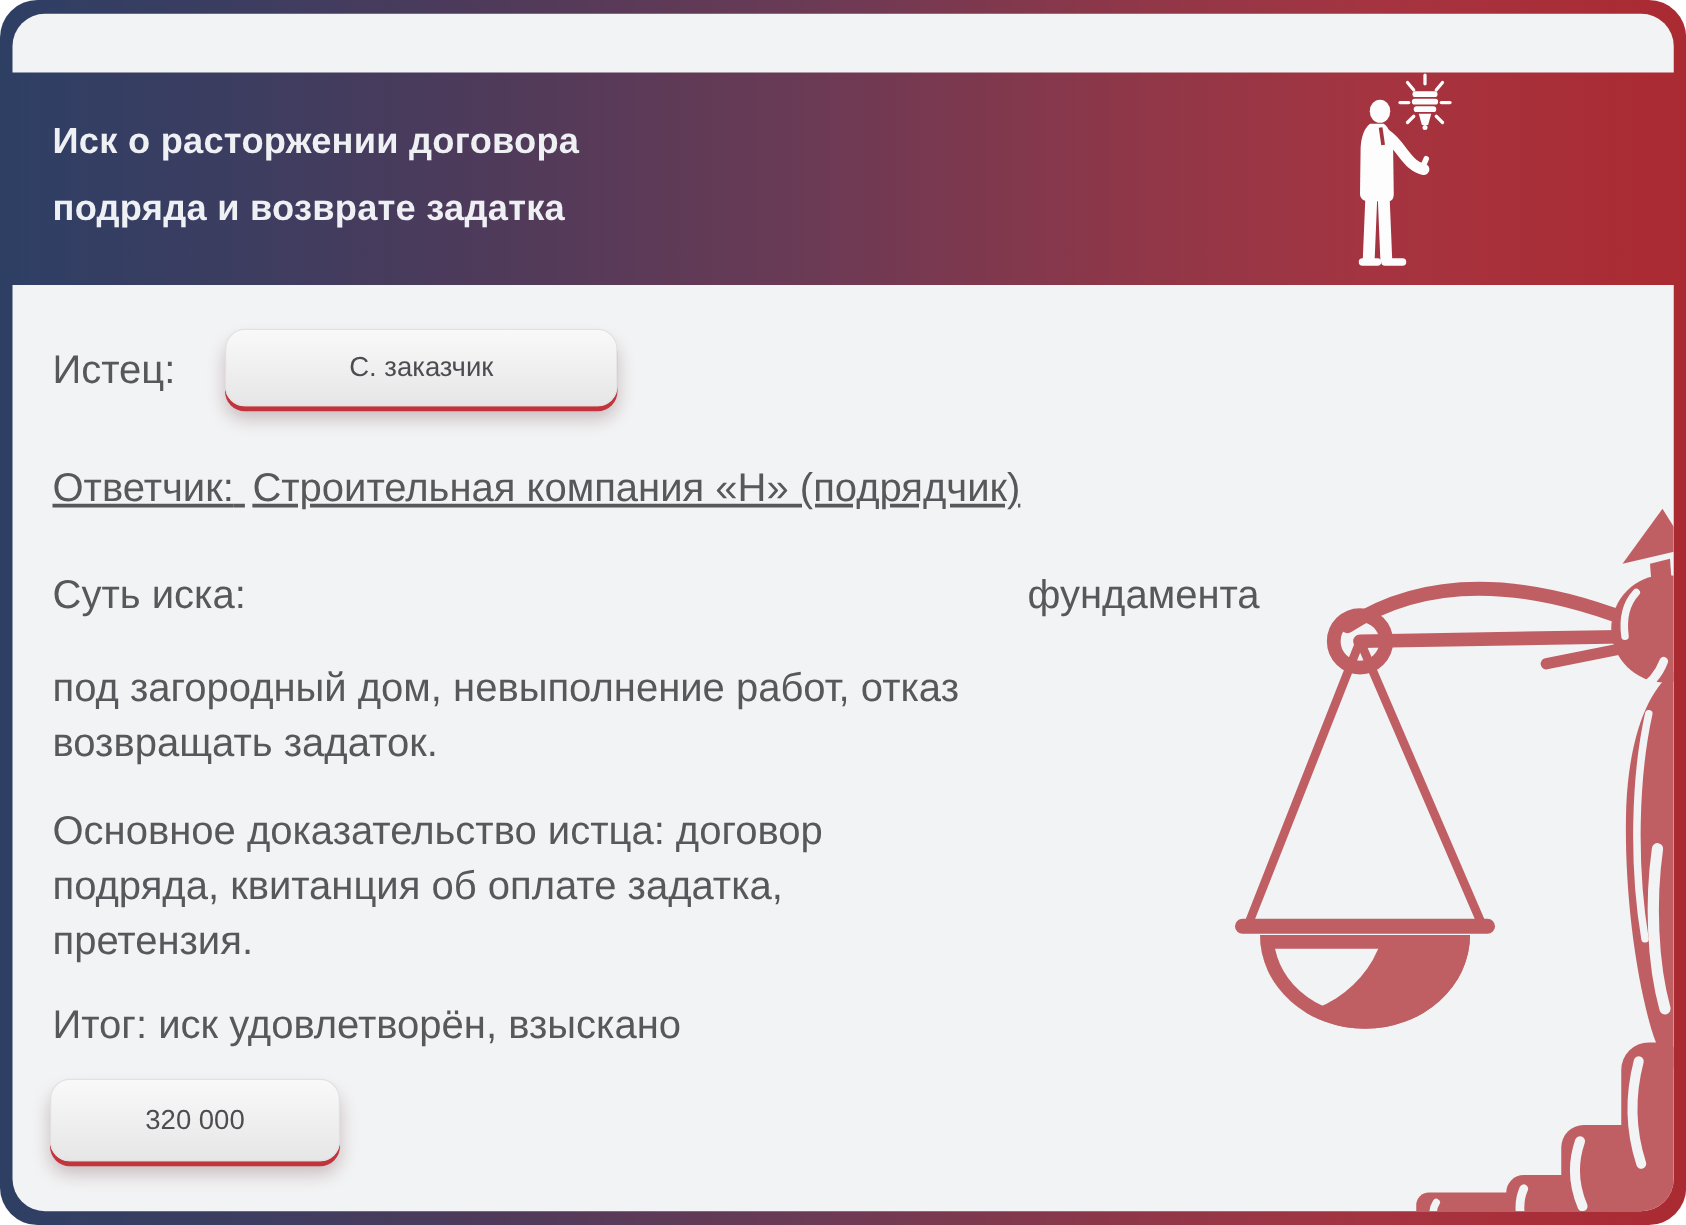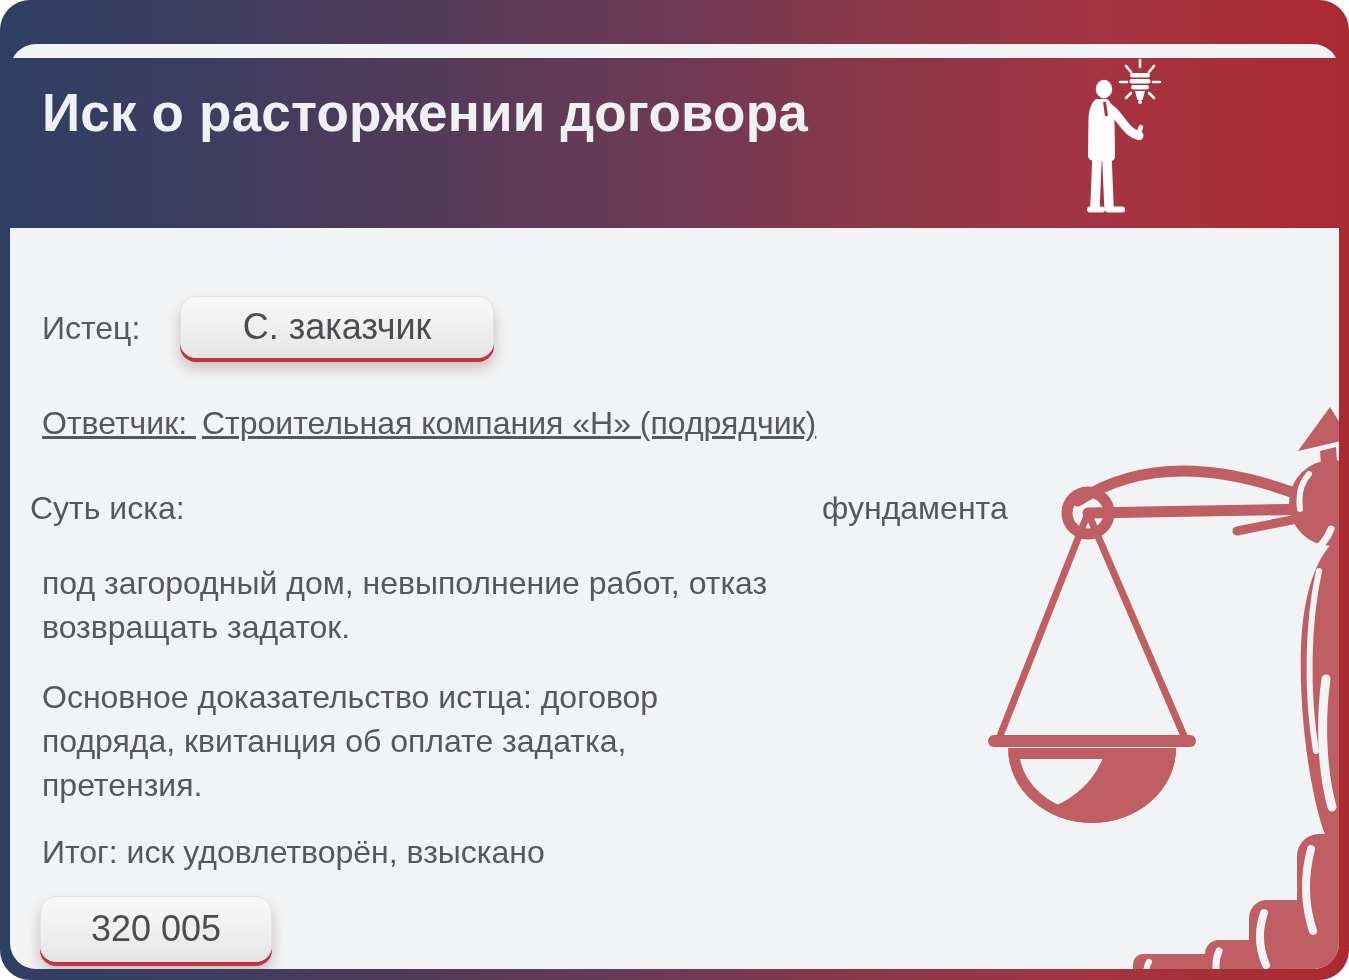--- a/index.html
+++ b/index.html
@@ -9,47 +9,46 @@
     border-radius:30px;
     overflow:hidden;
     background:linear-gradient(to right,#2e3f64 0%,#3d3d60 15%,#503a5a 30%,#6b3a55 48%,#8d3749 66%,#a53440 82%,#ab2a32 100%);
     font-family:"Liberation Sans",sans-serif;
   }
   .card{
     position:absolute;left:10px;right:10px;top:11px;bottom:11px;
     background:#f2f3f4;
     border-radius:26px;
     overflow:hidden;
-    margin-top:33px;
   }
   .band{
     position:absolute;left:0;right:0;top:58px;height:170px;
     background:linear-gradient(to right,#2e3f64 0%,#3d3d60 15%,#503a5a 30%,#6b3a55 48%,#8d3749 66%,#a53440 82%,#ab2a32 100%);
   }
   .title{
     padding:28px 0 0 42px;
-    font-size:53px;line-height:54px;font-weight:bold;
+    font-size:29px;line-height:54px;font-weight:bold;
     color:#eef0f4;letter-spacing:.2px;
   }
   .man-icon{position:absolute;top:0px;right:181px;}
   .txt{position:absolute;font-size:32px;line-height:44px;color:#57585c;}
   .badge{
     position:absolute;
     display:flex;align-items:center;justify-content:center;
     background:linear-gradient(180deg,#f9f9fa,#e6e6e7);
     border:1px solid #e1e1e3;
     border-radius:16px;
-    font-size:36px;color:#4c4d51;
+    font-size:22px;color:#4c4d51;
     box-shadow:0 4px 0 #c2343c, 0 10px 14px rgba(80,25,30,.25);
   }
   .l-plaintiff{left:32px;top:252px;height:64px;display:flex;align-items:center;}
   .b-plaintiff{left:170px;top:252px;width:312px;height:60px;}
   .l-defendant{left:32px;top:357px;white-space:nowrap;text-decoration:underline;}
   .l-defendant .v{margin-left:6px;}
-  .l-claim{left:20px;top:432px;height:64px;display:flex;align-items:center;text-align:right;}
+  .l-claim{left:32px;top:432px;height:64px;display:flex;align-items:center;text-align:right;}
   .b-claim{left:233px;top:430px;width:560px;height:64px;}
   .t-claim-after{left:812px;top:430px;height:68px;display:flex;align-items:center;text-align:right;}
   .p-claim{left:32px;top:517px;width:830px;}
   .p-evidence{left:32px;top:631px;width:730px;}
   .l-outcome{left:32px;top:786px;}
   .b-amount{left:30px;top:852px;width:230px;height:64px;}
   .t-amount-after{left:282px;top:850px;height:68px;display:flex;align-items:center;}
   .justice-art{position:absolute;right:0;bottom:0;}
 </style>
 </head>
@@ -72,21 +71,21 @@
     <div class="txt l-claim">Суть иска:</div>
     <div class="txt t-claim-after">фундамента</div>
 
     <div class="txt p-claim">под загородный дом, невыполнение работ, отказ возвращать задаток.</div>
 
     <div class="txt p-evidence">Основное доказательство истца: договор подряда, квитанция об оплате задатка, претензия.</div>
 
     <div class="txt l-outcome">Итог: иск удовлетворён, взыскано</div>
 
     <div class="badge b-amount">
-      <span>320 005</span>
+      <span>320 000</span>
     </div>
 
     <svg class="justice-art" width="370" height="590" viewBox="0 0 370 590">
       <g fill="none" stroke="#c05f63" stroke-linecap="round">
         <path d="M109,122 Q201,62 346,122" stroke-width="11"></path>
         <path d="M119,134 L352,130" stroke-width="11"></path>
         <path d="M268,152 L348,136" stroke-width="9"></path>
         <circle cx="119" cy="134" r="21" stroke-width="11"></circle>
         <path d="M119,134 L31,357" stroke-width="7"></path>
         <path d="M119,134 L215,357" stroke-width="7"></path>
@@ -119,20 +118,21 @@
         <path d="M295,534 Q286,560 297,586" stroke-width="8"></path>
         <path d="M250,572 Q243,588 252,608" stroke-width="7"></path>
         <path d="M180,583 Q174,592 182,606" stroke-width="6"></path>
       </g>
     </svg>
   </div>
 
   <div class="band">
     <div class="title">
       <div>Иск о расторжении договора</div>
+      <div>подряда и возврате задатка</div>
     </div>
 
     <svg class="man-icon" width="90" height="160" viewBox="0 0 90 160">
       <g stroke="#fdfdfd" stroke-width="2.6" stroke-linecap="round" fill="none">
         <path d="M62,2 L62,9"></path>
         <path d="M76,8 L71,14"></path>
         <path d="M82,24 L75,24"></path>
         <path d="M76,40 L71,35"></path>
         <path d="M48,8 L53,14"></path>
         <path d="M42,24 L49,24"></path>

